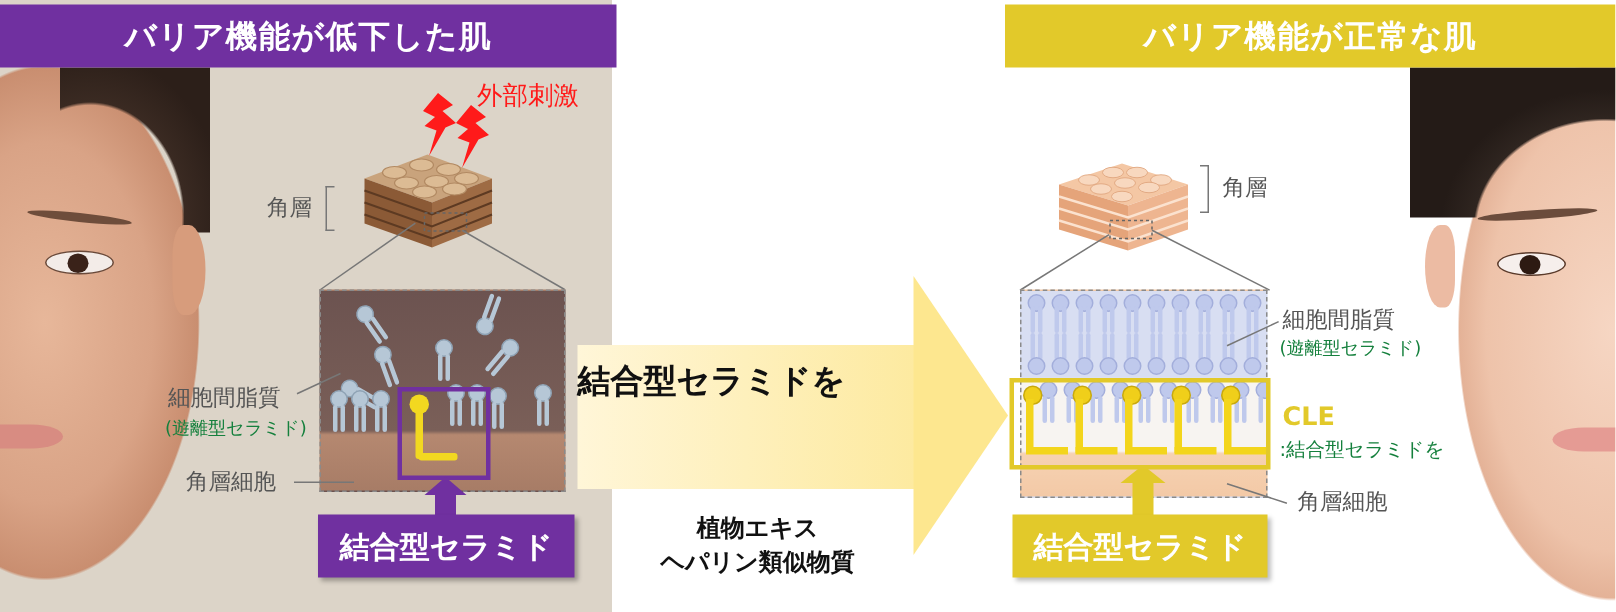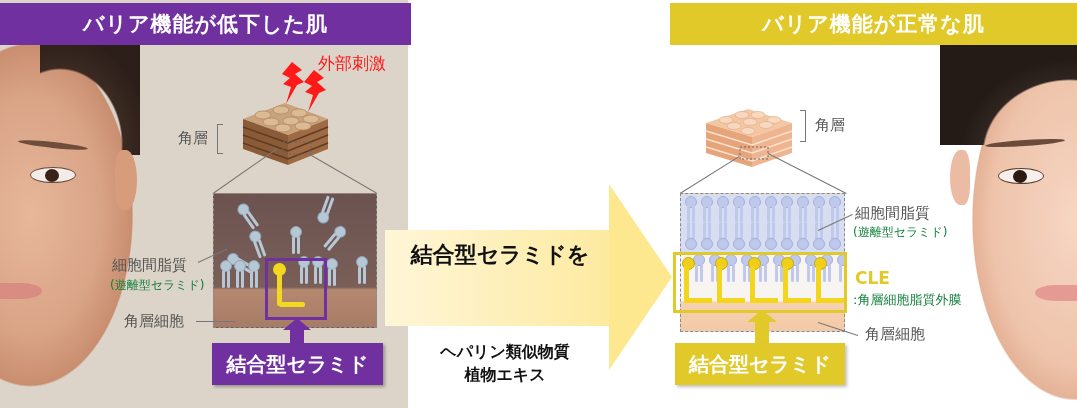--- a/index.html
+++ b/index.html
@@ -46,21 +46,21 @@
   .badge-left { left: 212px; top: 343px; width: 171px; height: 42px; background: #7030a0; color: #fff;
     font-weight: bold; font-size: 20px; display: flex; align-items: center; justify-content: center; box-shadow: 2px 2px 3px rgba(0,0,0,0.3); }
 
   .leader { position: absolute; height: 1px; background: #777; transform-origin: left center; }
 
   
   .arrow-shaft { left: 385px; top: 230px; width: 225px; height: 96px;
     background: linear-gradient(90deg, #fff6d8 0%, #fdeaa0 100%); }
   .arrow-head { left: 609px; top: 184px; width: 0; height: 0;
     border-top: 93px solid transparent; border-bottom: 93px solid transparent; border-left: 63px solid #fde78f; }
-  .arrow-text { left: 385px; top: 240px; width: 230px; text-align: center; font-weight: bold; font-size: 22px; color: #111; line-height: 30px; }
+  .arrow-text { left: 385px; top: 240px; width: 230px; font-weight: bold; font-size: 22px; color: #111; line-height: 30px; }
   .arrow-sub { left: 410px; top: 340px; width: 190px; text-align: center; font-weight: bold; font-size: 16px; color: #111; line-height: 23px; }
 
   
   .right-header { left: 670px; top: 3px; width: 407px; height: 42px; background: #e2c92a;
     color: #fff; font-weight: bold; font-size: 21px; display: flex; align-items: center; justify-content: center; letter-spacing: 1px; }
   .face-right { left: 935px; top: 45px; width: 142px; height: 363px;
     background: radial-gradient(ellipse 120px 210px at 140px 175px, #f6d6c3 0%, #eec3aa 70%, #e4b297 85%, transparent 86%); }
   .hair-right { left: 940px; top: 45px; width: 137px; height: 100px;
     background: radial-gradient(ellipse 110px 95px at 130px 110px, transparent 78%, #2f2520 80%, #241b17 100%); }
   .ear-right { left: 950px; top: 150px; width: 20px; height: 55px; border-radius: 60% 40% 40% 60%; background: #ecbba3; }
@@ -219,22 +219,22 @@
 <div class="abs up-arrow-left"></div>
 <div class="abs up-arrow-left-stem"></div>
 <div class="abs badge-left">結合型セラミド</div>
 
 <div class="abs arrow-shaft"></div>
 <div class="abs arrow-head"></div>
 <div class="abs arrow-text">
   <div>結合型セラミドを</div>
 </div>
 <div class="abs arrow-sub">
+  <div>植物エキス</div>
   <div>ヘパリン類似物質</div>
-  <div>植物エキス</div>
 </div>
 
 <div class="abs face-right"></div>
 <div class="abs hair-right"></div>
 <div class="abs ear-right"></div>
 <div class="abs brow-right"></div>
 <div class="abs eye-right"></div>
 <div class="abs lip-right"></div>
 
 <div class="abs right-header">バリア機能が正常な肌</div>
@@ -417,19 +417,19 @@
     <div class="cle-head abs" style="left:814px; top:257px;"></div>
     <div class="cle-v abs" style="left:816px; top:266px;"></div>
     <div class="cle-h abs" style="left:816px; top:298px;"></div>
   </div>
 
 <div class="abs lbl" style="left:855px; top:204px;">細胞間脂質</div>
 <div class="leader" style="left:818px; top:230px; width:38px; transform: rotate(-25deg);"></div>
 <div class="abs lbl-sub" style="left:853px; top:224px;">(遊離型セラミド)</div>
 
 <div class="abs cle-title" style="left:855px; top:268px;">CLE</div>
-<div class="abs lbl-sub" style="left:853px; top:291px; font-size:13px;">:角層細胞脂質外膜</div>
+<div class="abs lbl-sub" style="left:853px; top:291px; font-size:13px;">:結合型セラミドを</div>
 <div class="abs lbl" style="left:865px; top:325px;">角層細胞</div>
 <div class="leader" style="left:818px; top:322px; width:42px; transform: rotate(18deg);"></div>
 
 <div class="abs up-arrow-right"></div>
 <div class="abs up-arrow-right-stem"></div>
 <div class="abs badge-right">結合型セラミド</div>
 
 </body></html>

